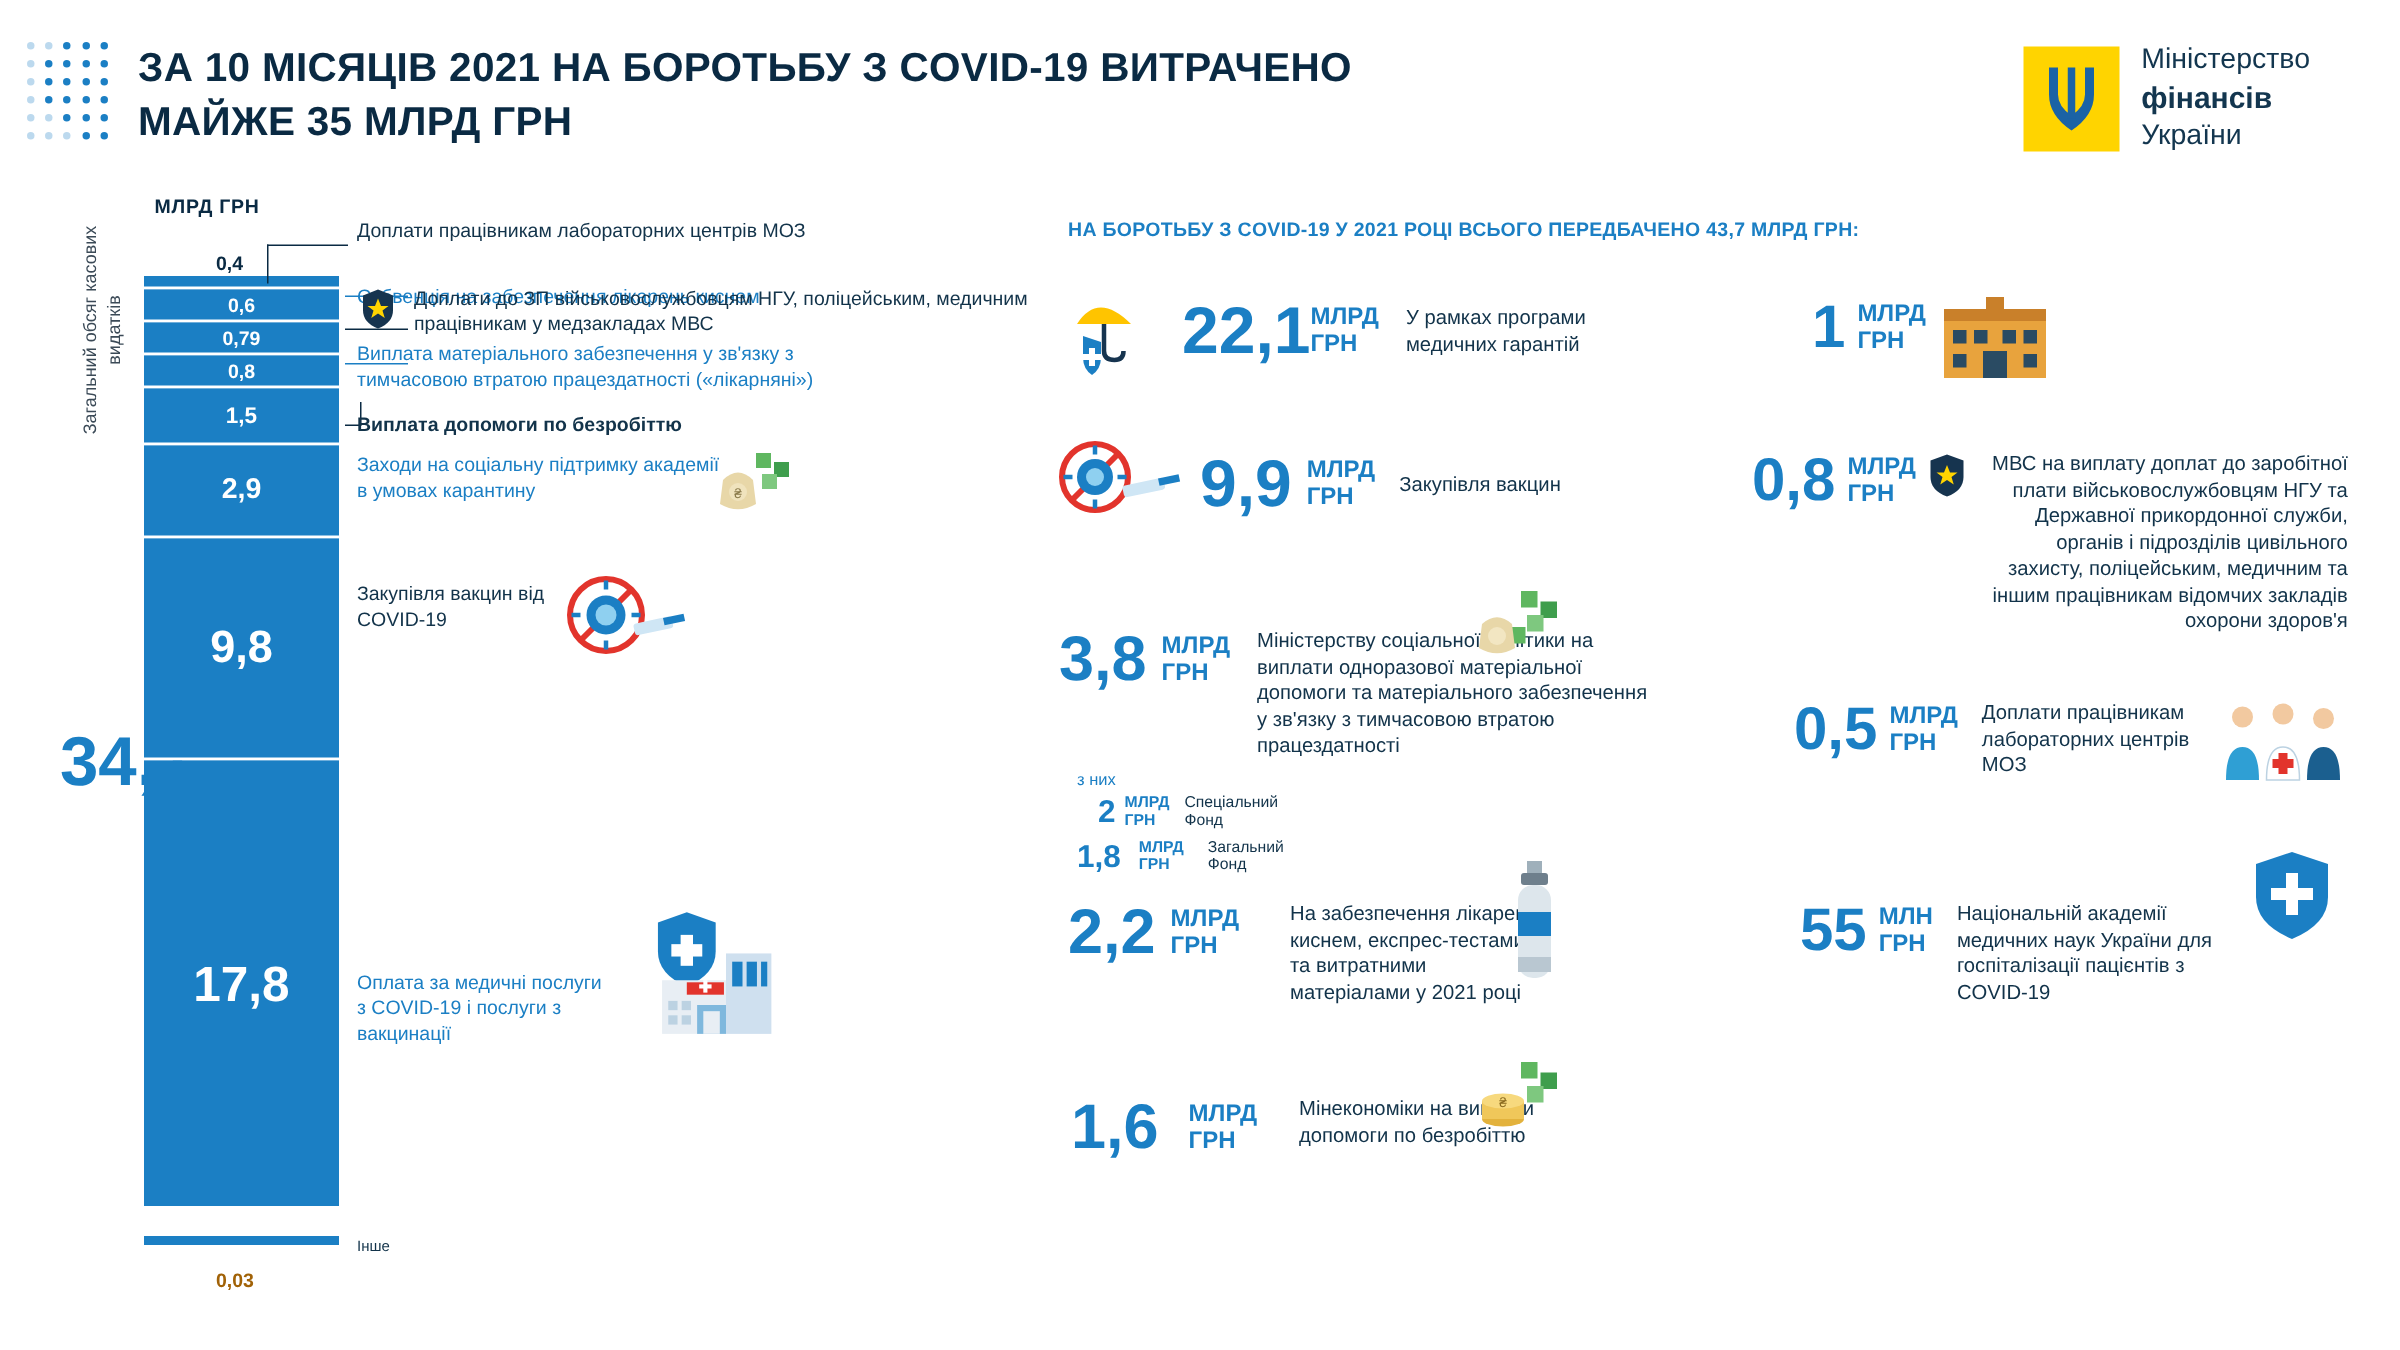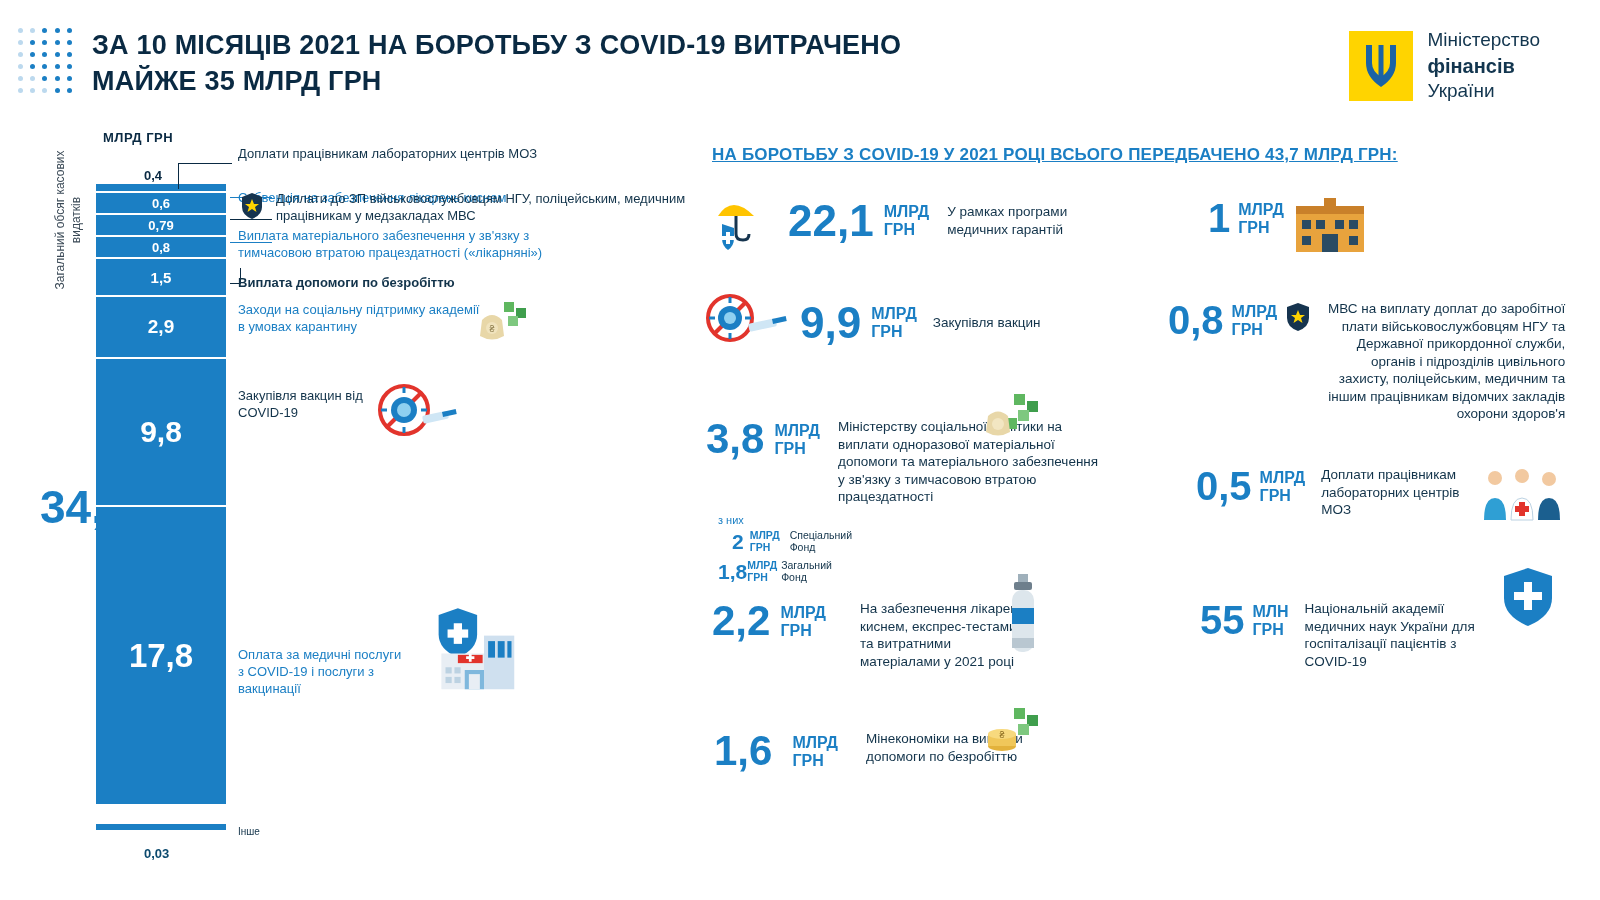--- a/index.html
+++ b/index.html
@@ -48,37 +48,37 @@
 
   
   .lead { position: absolute; background: #0a2a43; height: 1px; }
   .lead.blue { background: #1b7fc4; }
   .tick { position: absolute; width: 1px; background: #0a2a43; }
 
   .anno { position: absolute; font-size: 13px; line-height: 1.32; color: #12334a; }
   .anno.blue { color: #1b7fc4; }
 
   
-  .panel-title { position: absolute; left: 712px; top: 145px; font-size: 17px; font-weight: bold; color: #1b7fc4; letter-spacing: .2px; text-decoration: underline; }
+  .panel-title { position: absolute; left: 712px; top: 145px; font-size: 13px; font-weight: bold; color: #1b7fc4; letter-spacing: .2px; }
 
   .item { position: absolute; }
   .num { color: #1b7fc4; font-weight: bold; }
   .unit { color: #1b7fc4; font-weight: bold; font-size: 16px; line-height: 1.12; }
   .desc { color: #12334a; font-size: 13.5px; line-height: 1.3; }
 
   .subnote { color: #1b7fc4; font-size: 11px; }
   .sub-unit { color: #1b7fc4; font-weight: bold; font-size: 10.5px; line-height: 1.1; }
   .sub-desc { color: #12334a; font-size: 10.5px; line-height: 1.1; }
 
   
   .ico { position: absolute; }
   .hosp { width: 110px; height: 96px; }
 
   .bottom-note { position: absolute; left: 238px; top: 826px; font-size: 10px; color: #12334a; }
-  .bottom-val { position: absolute; left: 144px; top: 846px; font-size: 13px; font-weight: bold; color: #0c4a6e; }
+  .bottom-val { position: absolute; left: 144px; top: 846px; font-size: 13px; font-weight: bold; color: #a16207; }
   .bottom-bar { position: absolute; left: 96px; top: 824px; width: 130px; height: 6px; background: #1b7fc4; }
 </style>
 </head>
 <body>
 
 <div class="page">
 
   <div class="header">
     <div class="dots">
       <i class="pale"></i>
@@ -239,21 +239,21 @@
   <div class="panel-title">НА БОРОТЬБУ З COVID-19 У 2021 РОЦІ ВСЬОГО ПЕРЕДБАЧЕНО 43,7 МЛРД ГРН:</div>
 
   <div class="item" style="left:712px; top:190px; width:420px; display:flex; align-items:center; gap:12px;">
     <svg width="64" height="62" viewBox="0 0 64 62" style="flex:0 0 auto;">
       <path d="M6 26 q14 -22 36 0 z" fill="#ffc400"></path>
       <path d="M24 26 L24 44 q0 6 7 6 q6 0 6 -6" fill="none" stroke="#16344f" stroke-width="3"></path>
       <path d="M10 34 L22 38 L22 48 Q22 56 16 60 Q10 56 10 48 L10 38 Z" fill="#1b7fc4"></path>
       <rect x="14" y="42" width="4" height="12" fill="#fff"></rect>
         <rect x="10" y="46" width="12" height="4" fill="#fff"></rect>
     </svg>
-    <div style="display:flex; align-items:center; gap:10px;">
+    <div style="display:flex; align-items:center; ">
       <div class="num" style="font-size:44px;">22,1</div>
       <div>
         <div class="unit">МЛРД</div>
         <div class="unit">ГРН</div>
       </div>
     </div>
     <div class="desc" style="width:150px; margin-left:6px;">У рамках програми медичних гарантій</div>
   </div>
 
   <div class="item" style="left:700px; top:292px; width:430px; display:flex; align-items:center; gap:10px;">
@@ -297,21 +297,21 @@
       <div>
         <div class="sub-unit">МЛРД</div>
         <div class="sub-unit">ГРН</div>
       </div>
       <div style="margin-left:4px;">
         <div class="sub-desc">Спеціальний</div>
         <div class="sub-desc">Фонд</div>
       </div>
     </div>
 
-    <div style="display:flex; align-items:center; gap:0; margin-left:12px; margin-top:6px;">
+    <div style="display:flex; gap:12px; margin-left:12px; margin-top:6px;">
       <div class="num" style="font-size:21px;">1,8</div>
       <div>
         <div class="sub-unit">МЛРД</div>
         <div class="sub-unit">ГРН</div>
       </div>
       <div style="margin-left:4px;">
         <div class="sub-desc">Загальний</div>
         <div class="sub-desc">Фонд</div>
       </div>
     </div>

